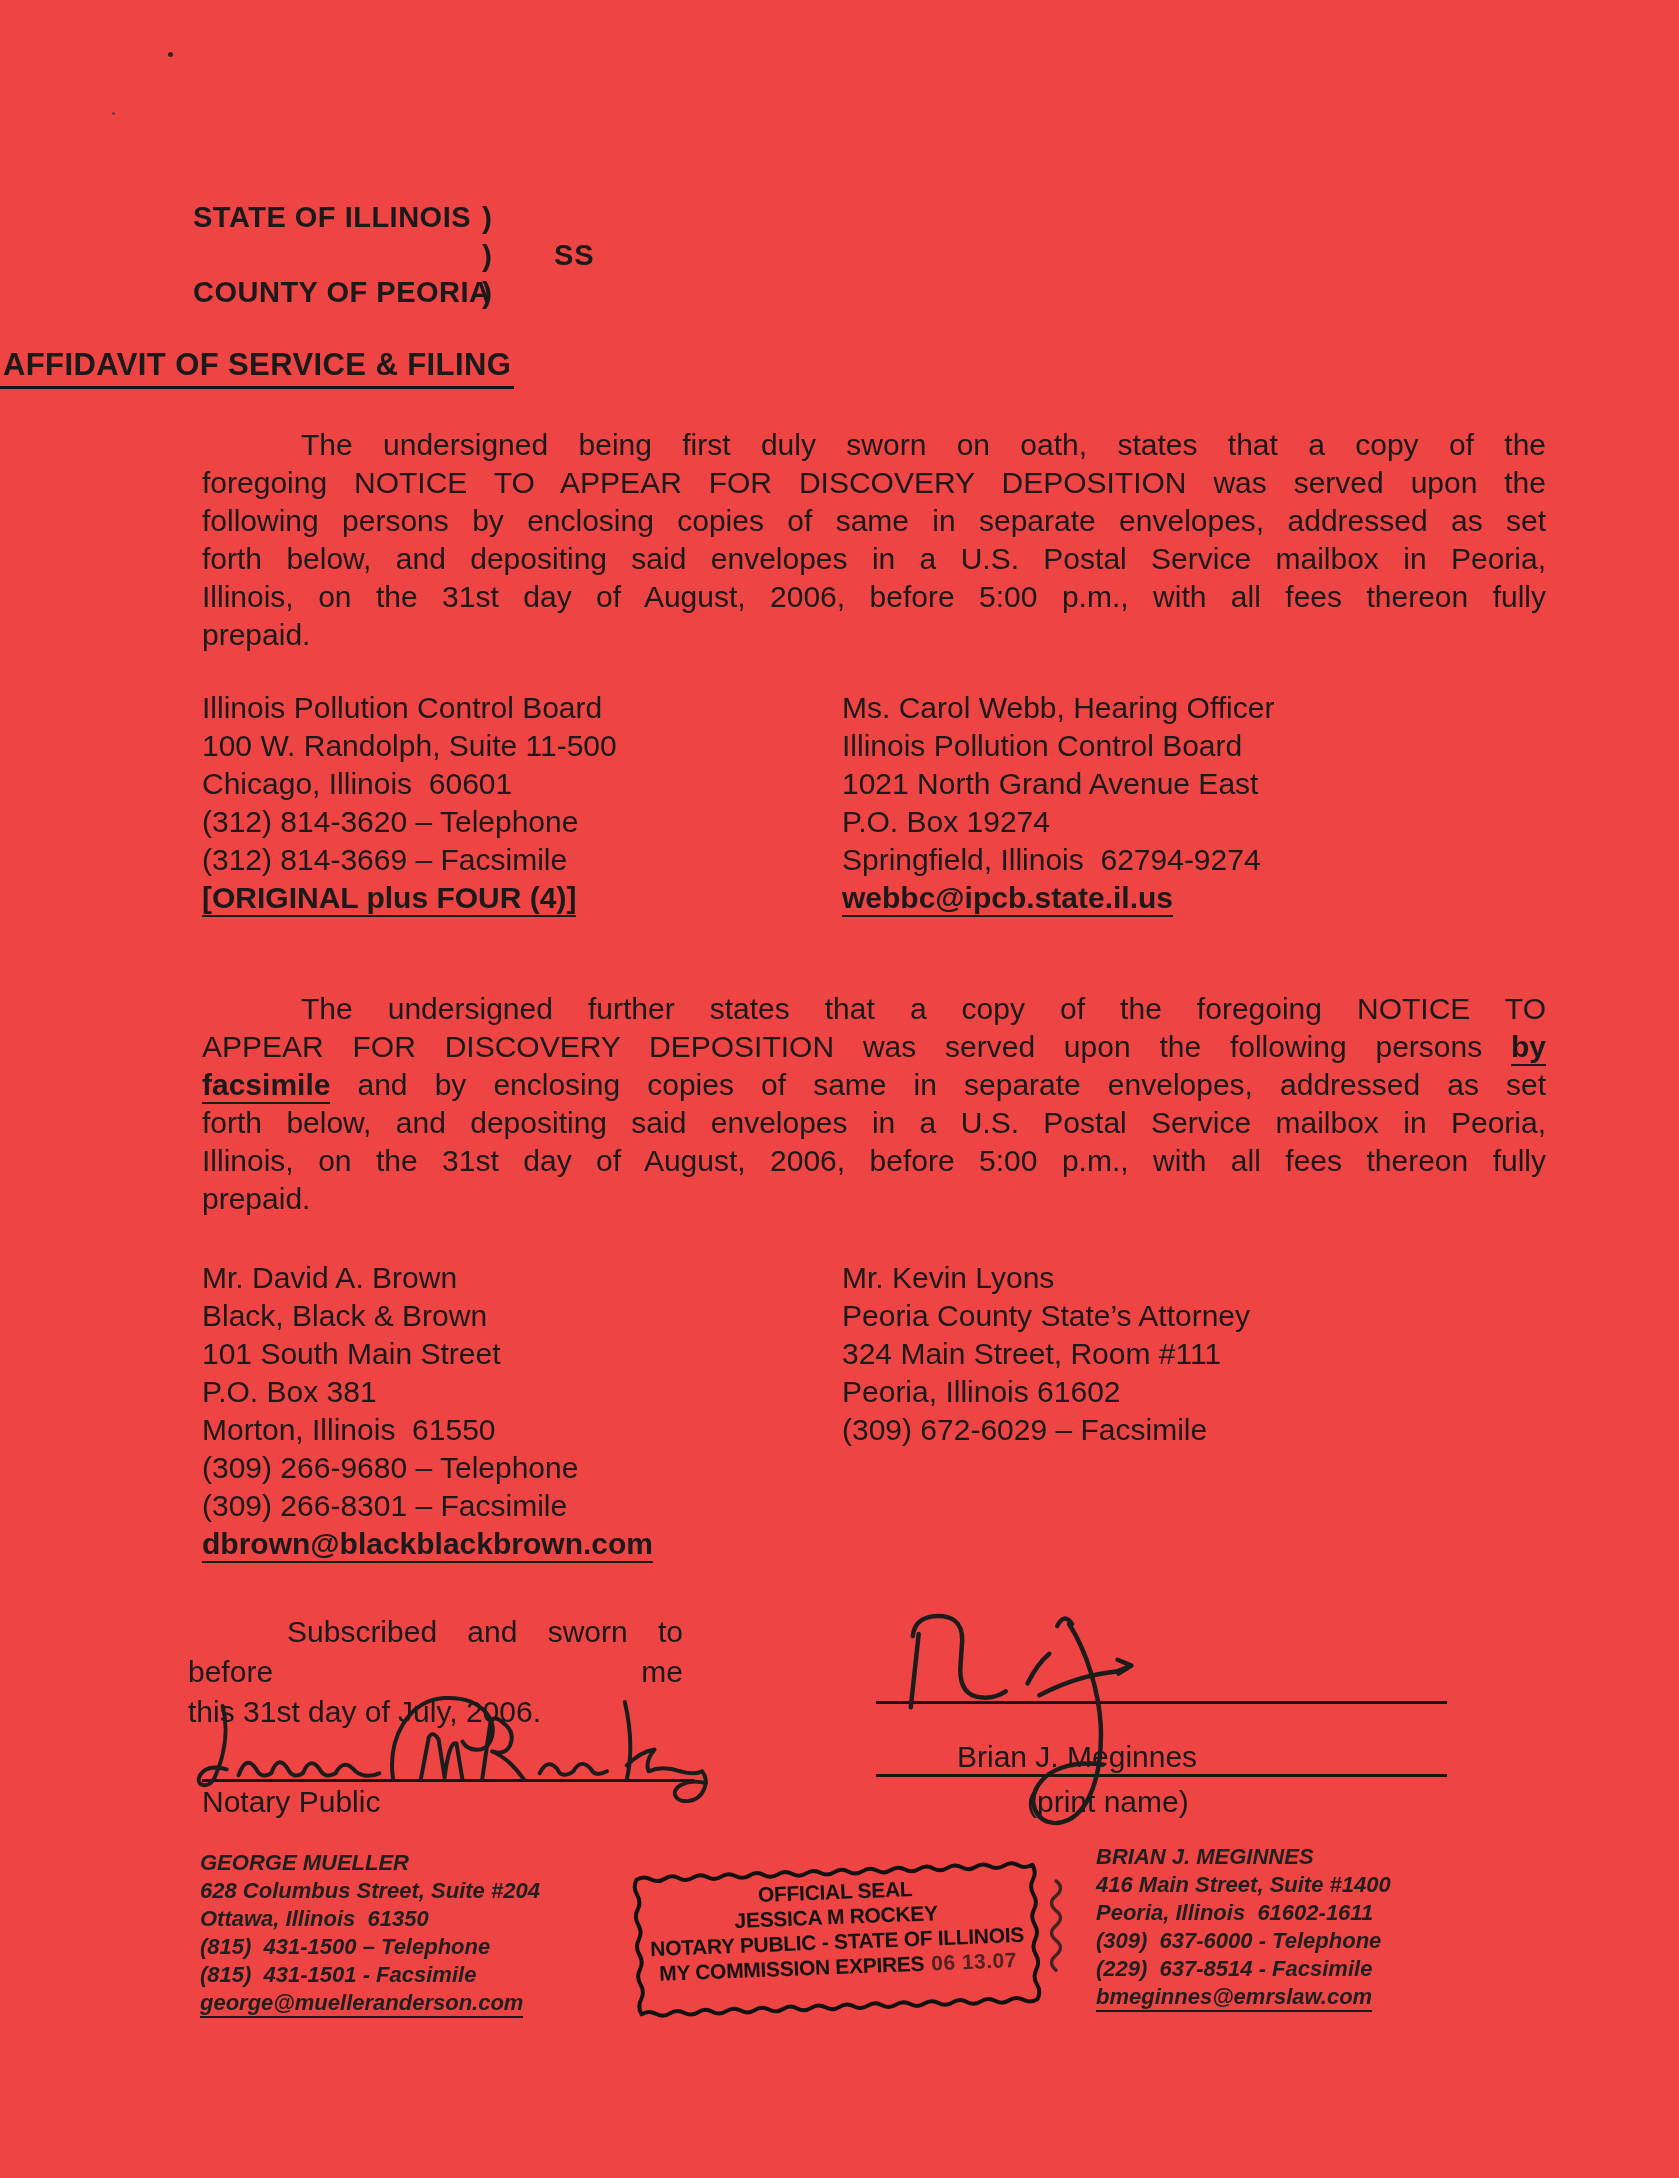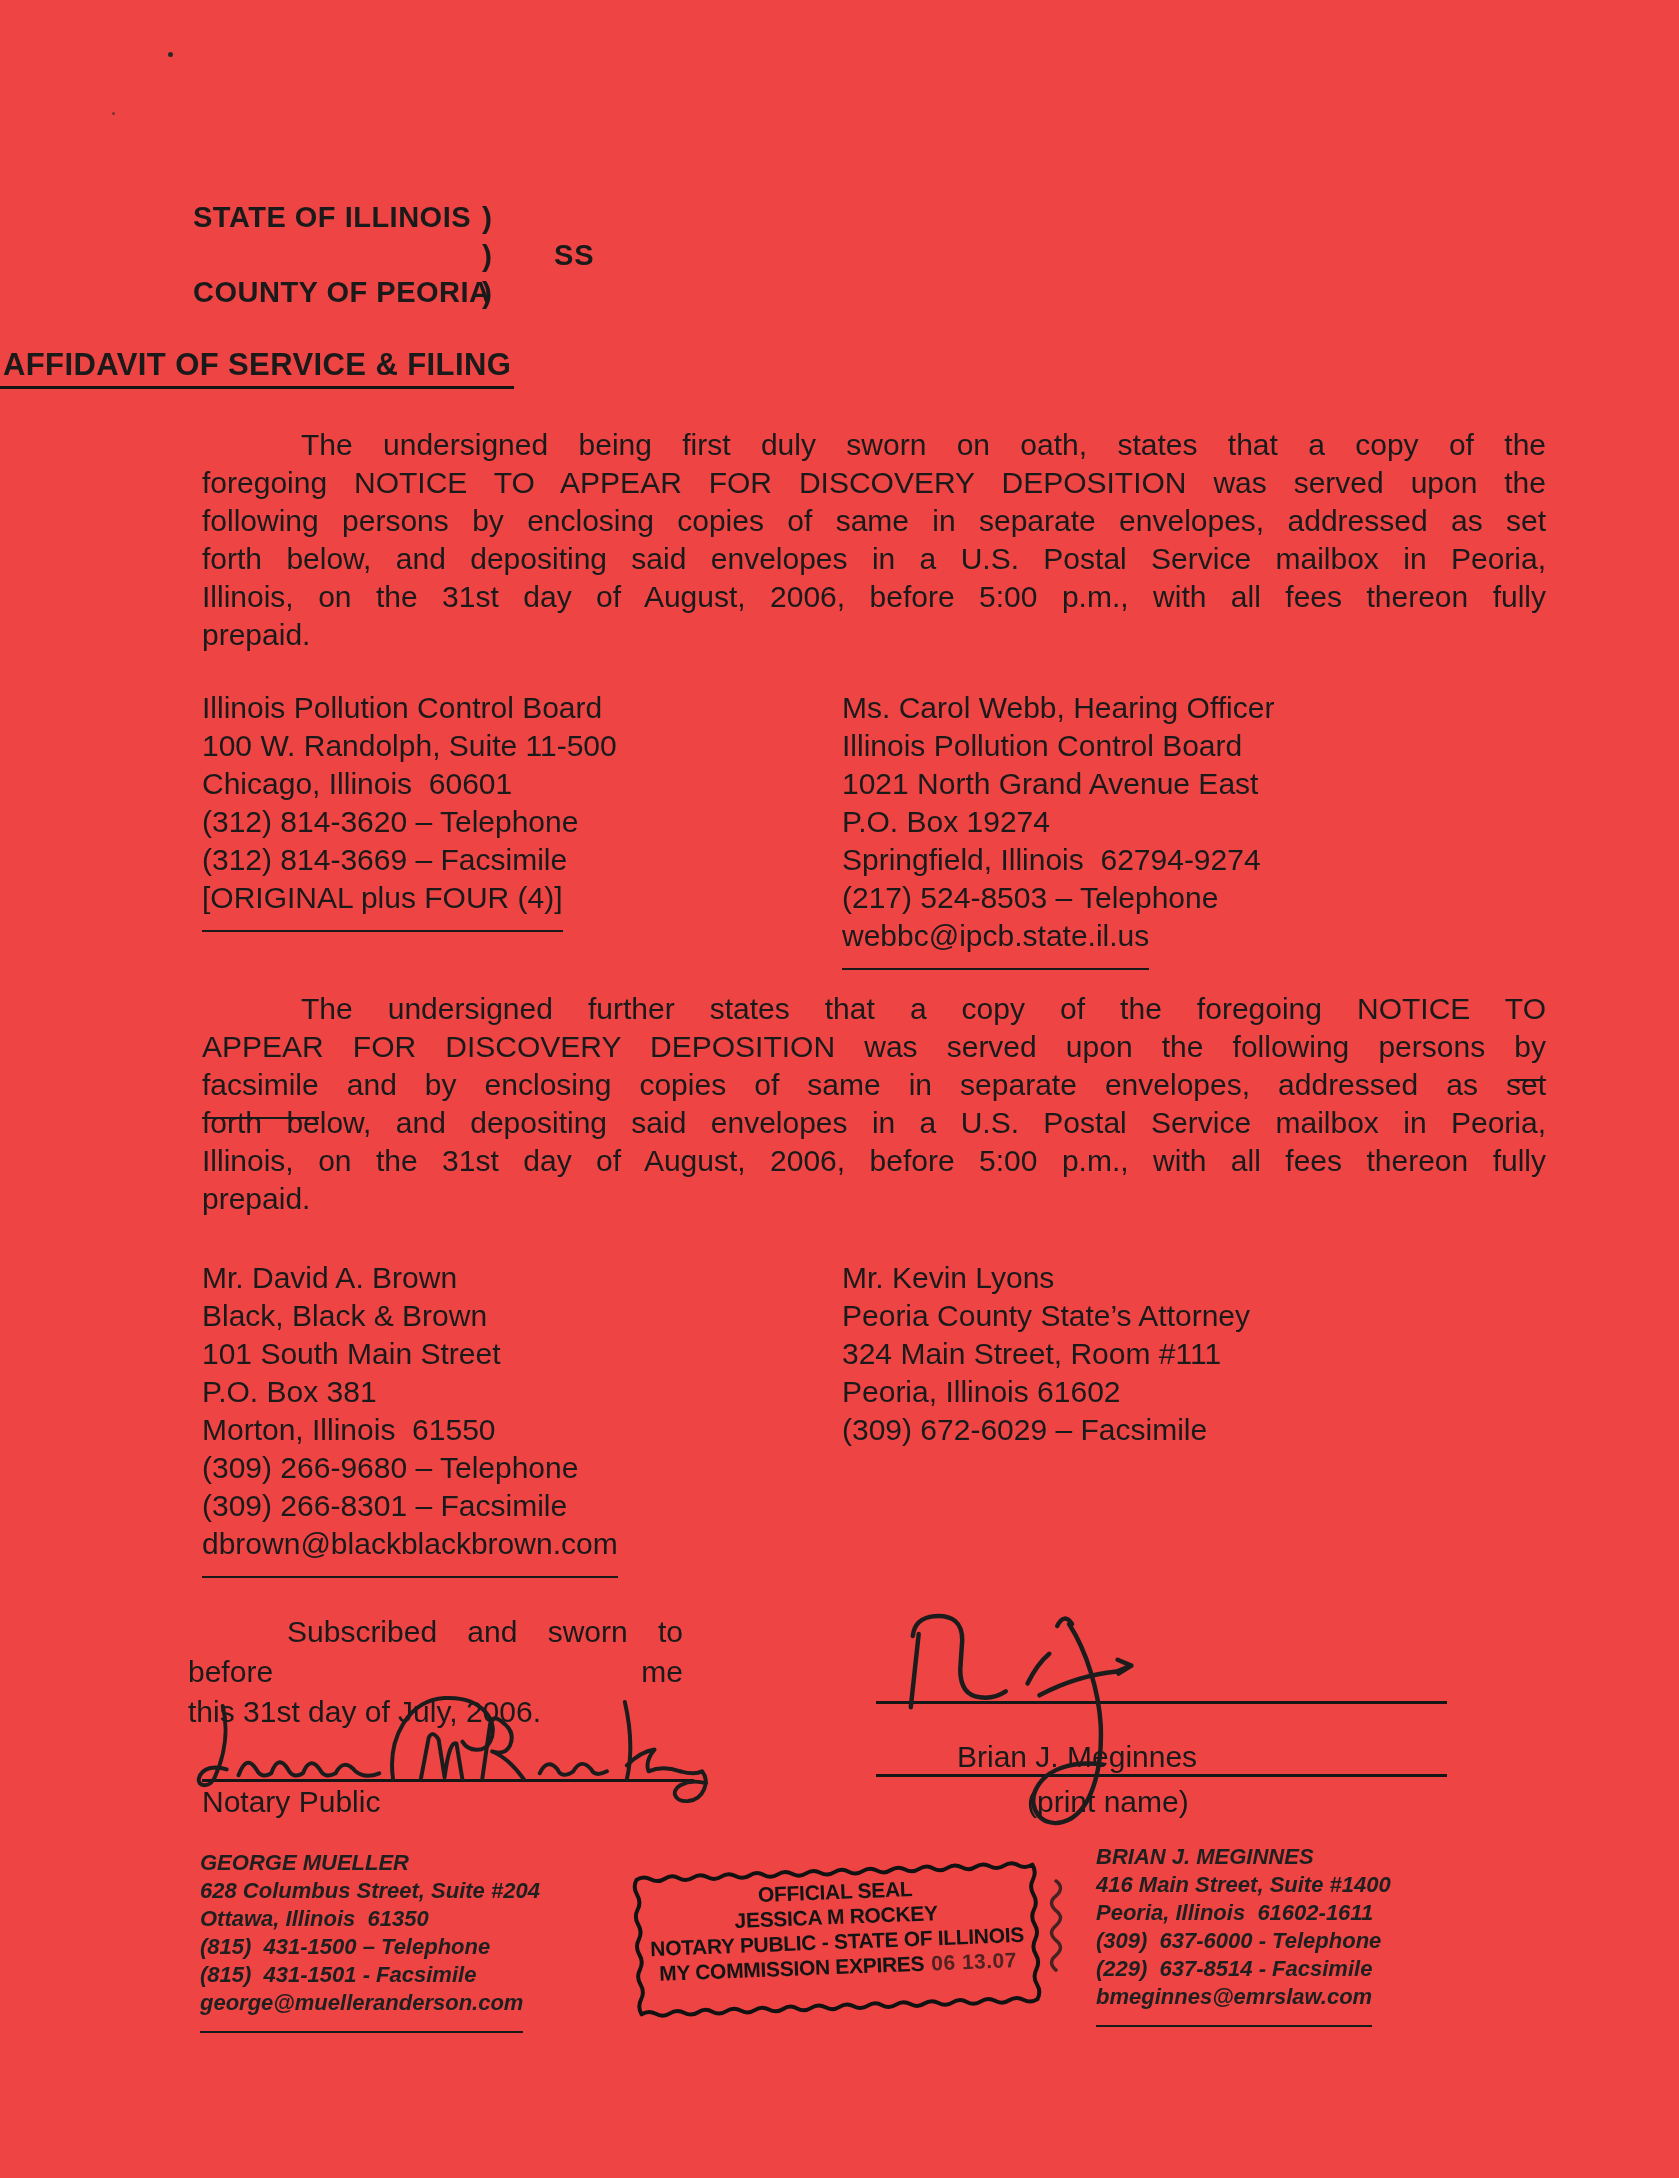--- a/index.html
+++ b/index.html
@@ -18,21 +18,21 @@
   .title-wrap{position:absolute; left:0; top:347px; width:1679px; text-align:left;}
   .title-text{display:inline-block; font-size:31px; font-weight:bold; letter-spacing:0.4px;
     border-bottom:3.5px solid #151515; padding:0 3px 3px 3px;}
   
   .paragraph{position:absolute; width:1344px; font-size:30px; line-height:38px;}
   .pline{text-align:left; white-space:normal;}
   .pline.jfull{text-align:justify; text-align-last:justify;}
   .paragraph .pline:first-child{text-indent:99px;}
   
   .addr .tline{font-size:30px; line-height:38px; white-space:pre-wrap;}
-  .u{border-bottom:2.5px solid #1a1a1a; padding-bottom:16px;}
+  .u{border-bottom:2.5px solid #1a1a1a; padding-bottom:1px;font-weight:bold;}
   
   .attest{position:absolute; left:188px; top:1612px; width:495px; font-size:30px; line-height:40px;}
   .sig-rule{position:absolute; border-top:3.5px solid #161616; height:0; z-index:1;}
   .rule-left{left:202px; top:1779px; width:492px;}
   .notary-label{position:absolute; left:202px; top:1785px; font-size:30px; z-index:2;}
   .rule-r1{left:876px; top:1701px; width:571px;}
   .rule-r2{left:876px; top:1774px; width:571px;}
   .printed-name{position:absolute; left:957px; top:1740px; font-size:30px; z-index:2;}
   .print-label{position:absolute; left:1027px; top:1785px; font-size:30px; z-index:2;}
   .sigsvg{position:absolute; z-index:3;}
@@ -96,21 +96,20 @@
       <div class="tline"><span>(312) 814-3620 – Telephone</span></div>
       <div class="tline"><span>(312) 814-3669 – Facsimile</span></div>
       <div class="tline"><span class="u">[ORIGINAL plus FOUR (4)]</span></div>
     </div>
   <div class="abs addr" style="left:842px; top:689px;">
       <div class="tline"><span>Ms. Carol Webb, Hearing Officer</span></div>
       <div class="tline"><span>Illinois Pollution Control Board</span></div>
       <div class="tline"><span>1021 North Grand Avenue East</span></div>
       <div class="tline"><span>P.O. Box 19274</span></div>
       <div class="tline"><span>Springfield, Illinois  62794-9274</span></div>
-      <div class="tline"><span>(217) 524-8503 – Telephone</span></div>
       <div class="tline"><span class="u">webbc@ipcb.state.il.us</span></div>
     </div>
 
   <div class="paragraph" style="left:202px; top:990px;">
       <div class="pline jfull"><span>The undersigned further states that a copy of the foregoing NOTICE TO</span></div>
       <div class="pline jfull"><span>APPEAR FOR DISCOVERY DEPOSITION was served upon the following persons </span><span class="u">by</span></div>
       <div class="pline jfull"><span class="u">facsimile</span><span> and by enclosing copies of same in separate envelopes, addressed as set</span></div>
       <div class="pline jfull"><span>forth below, and depositing said envelopes in a U.S. Postal Service mailbox in Peoria,</span></div>
       <div class="pline jfull"><span>Illinois, on the 31st day of August, 2006, before 5:00 p.m., with all fees thereon fully</span></div>
       <div class="pline"><span>prepaid.</span></div>

